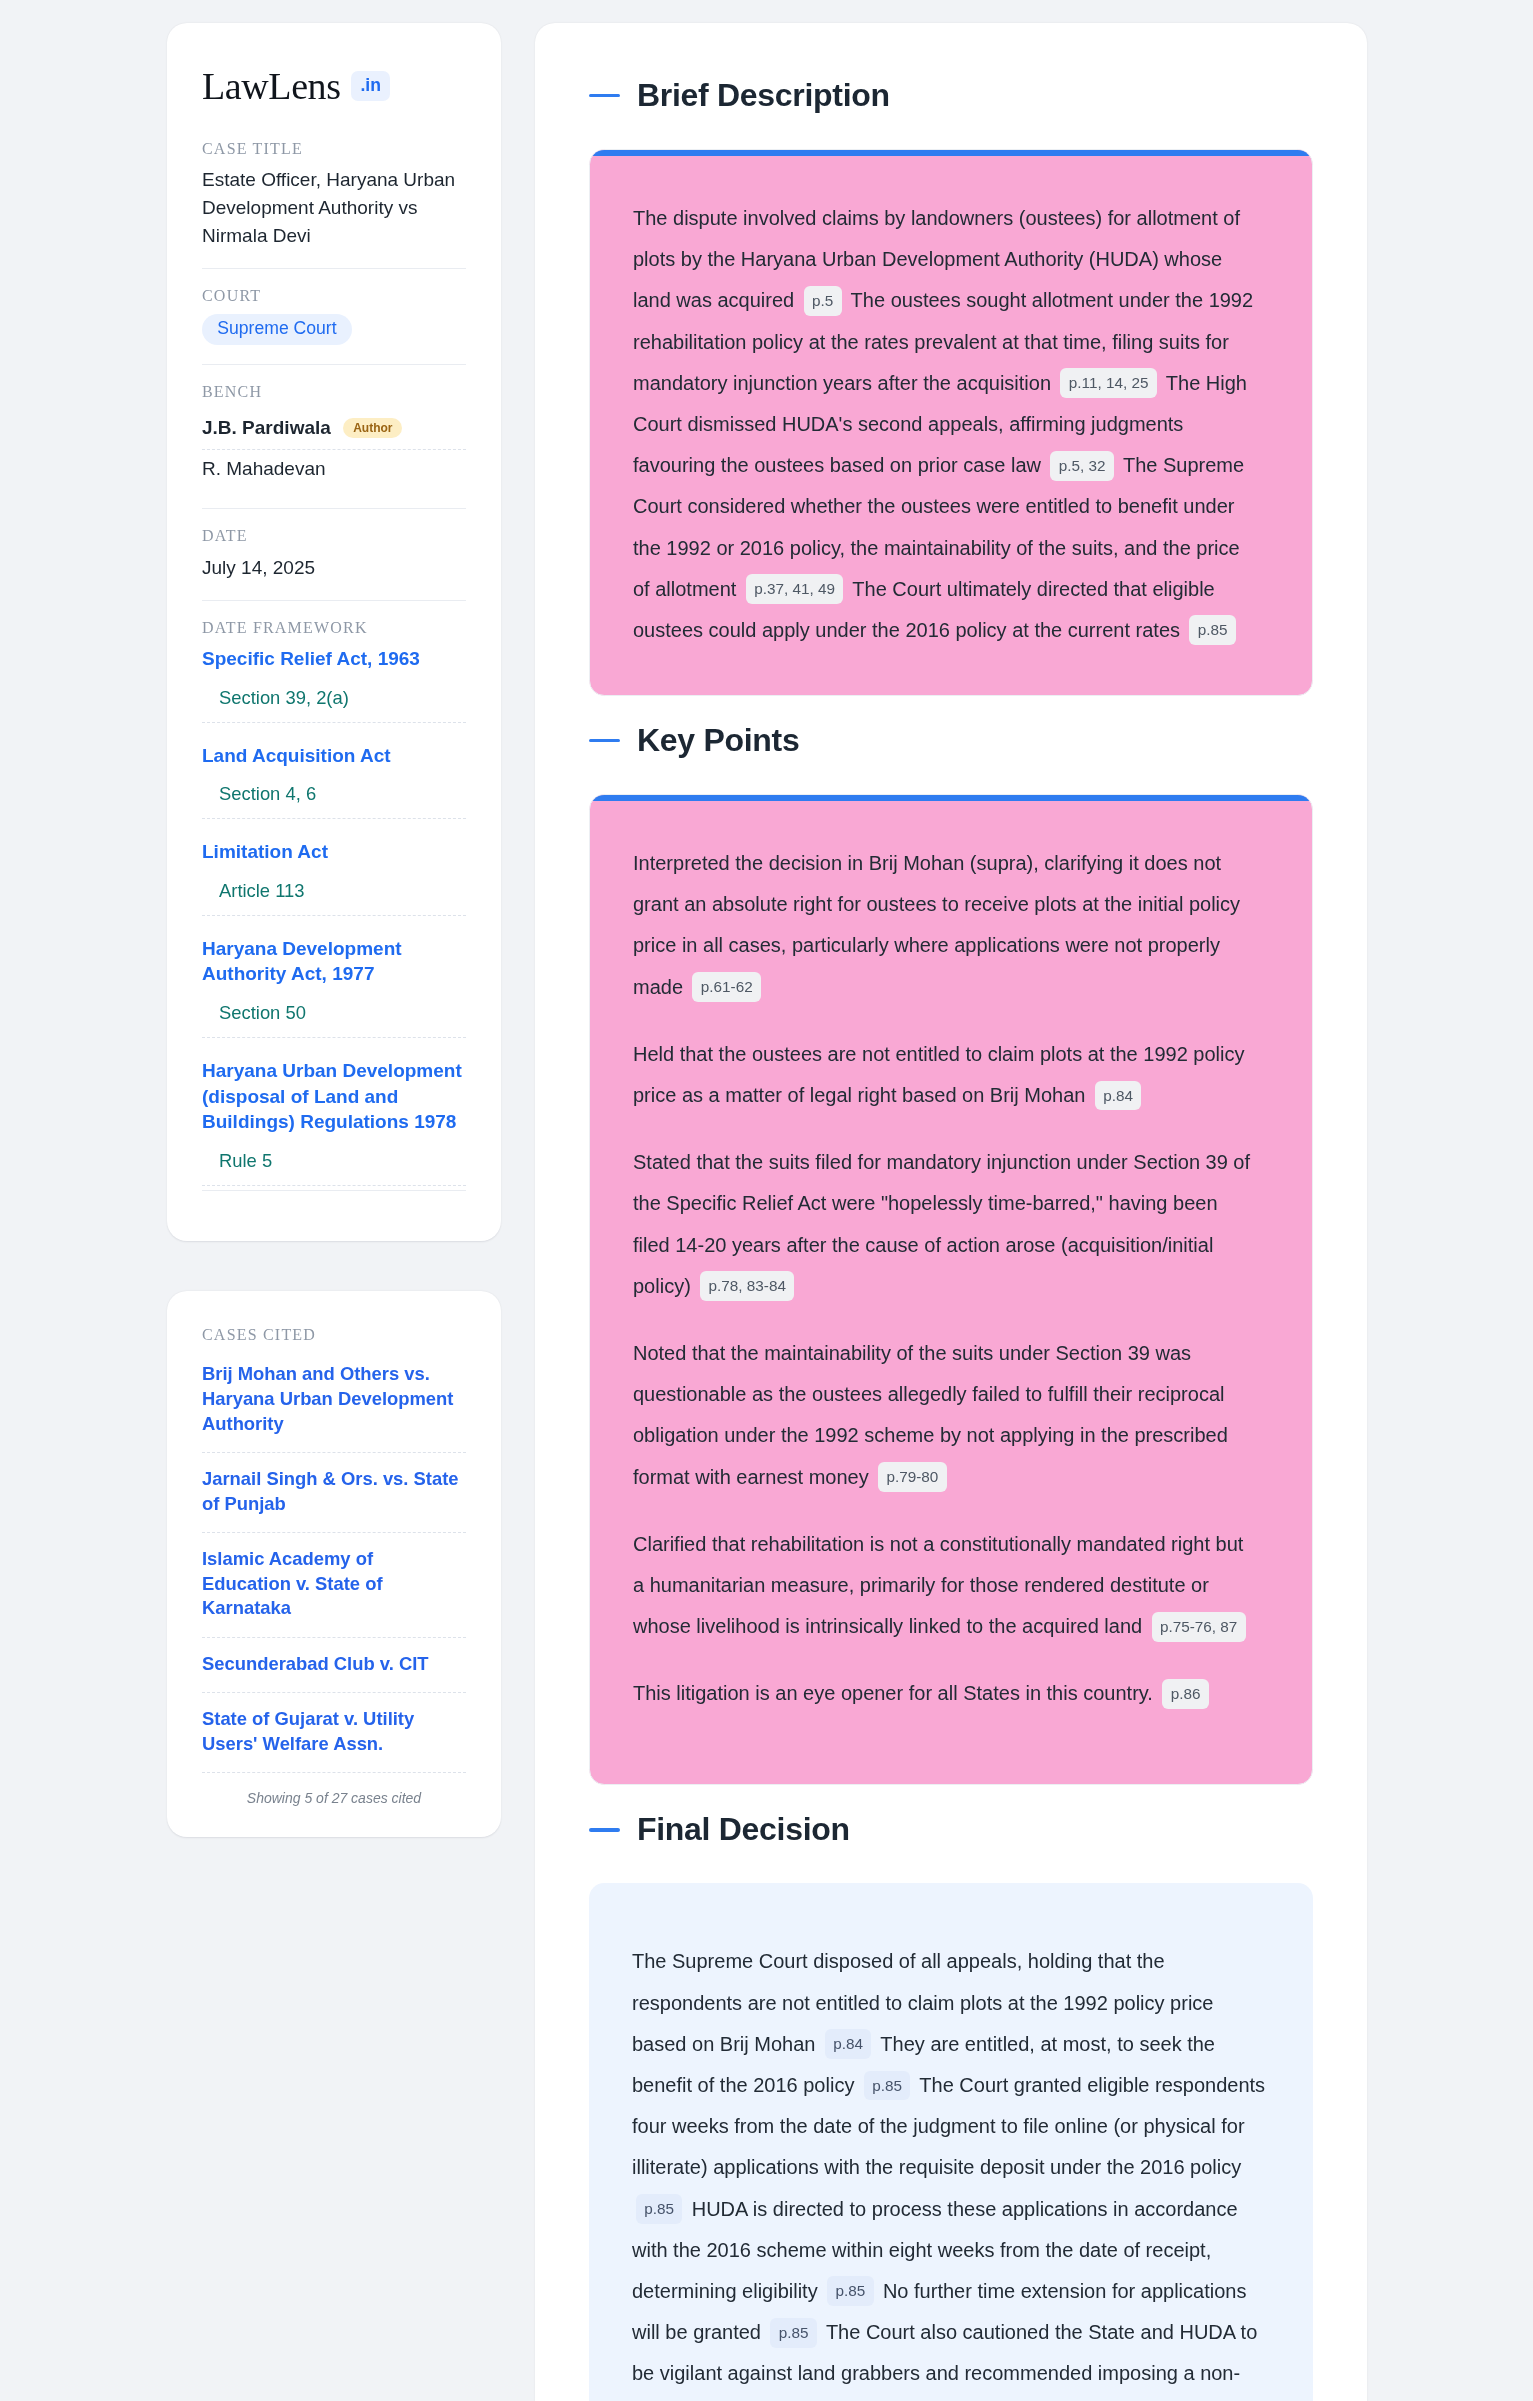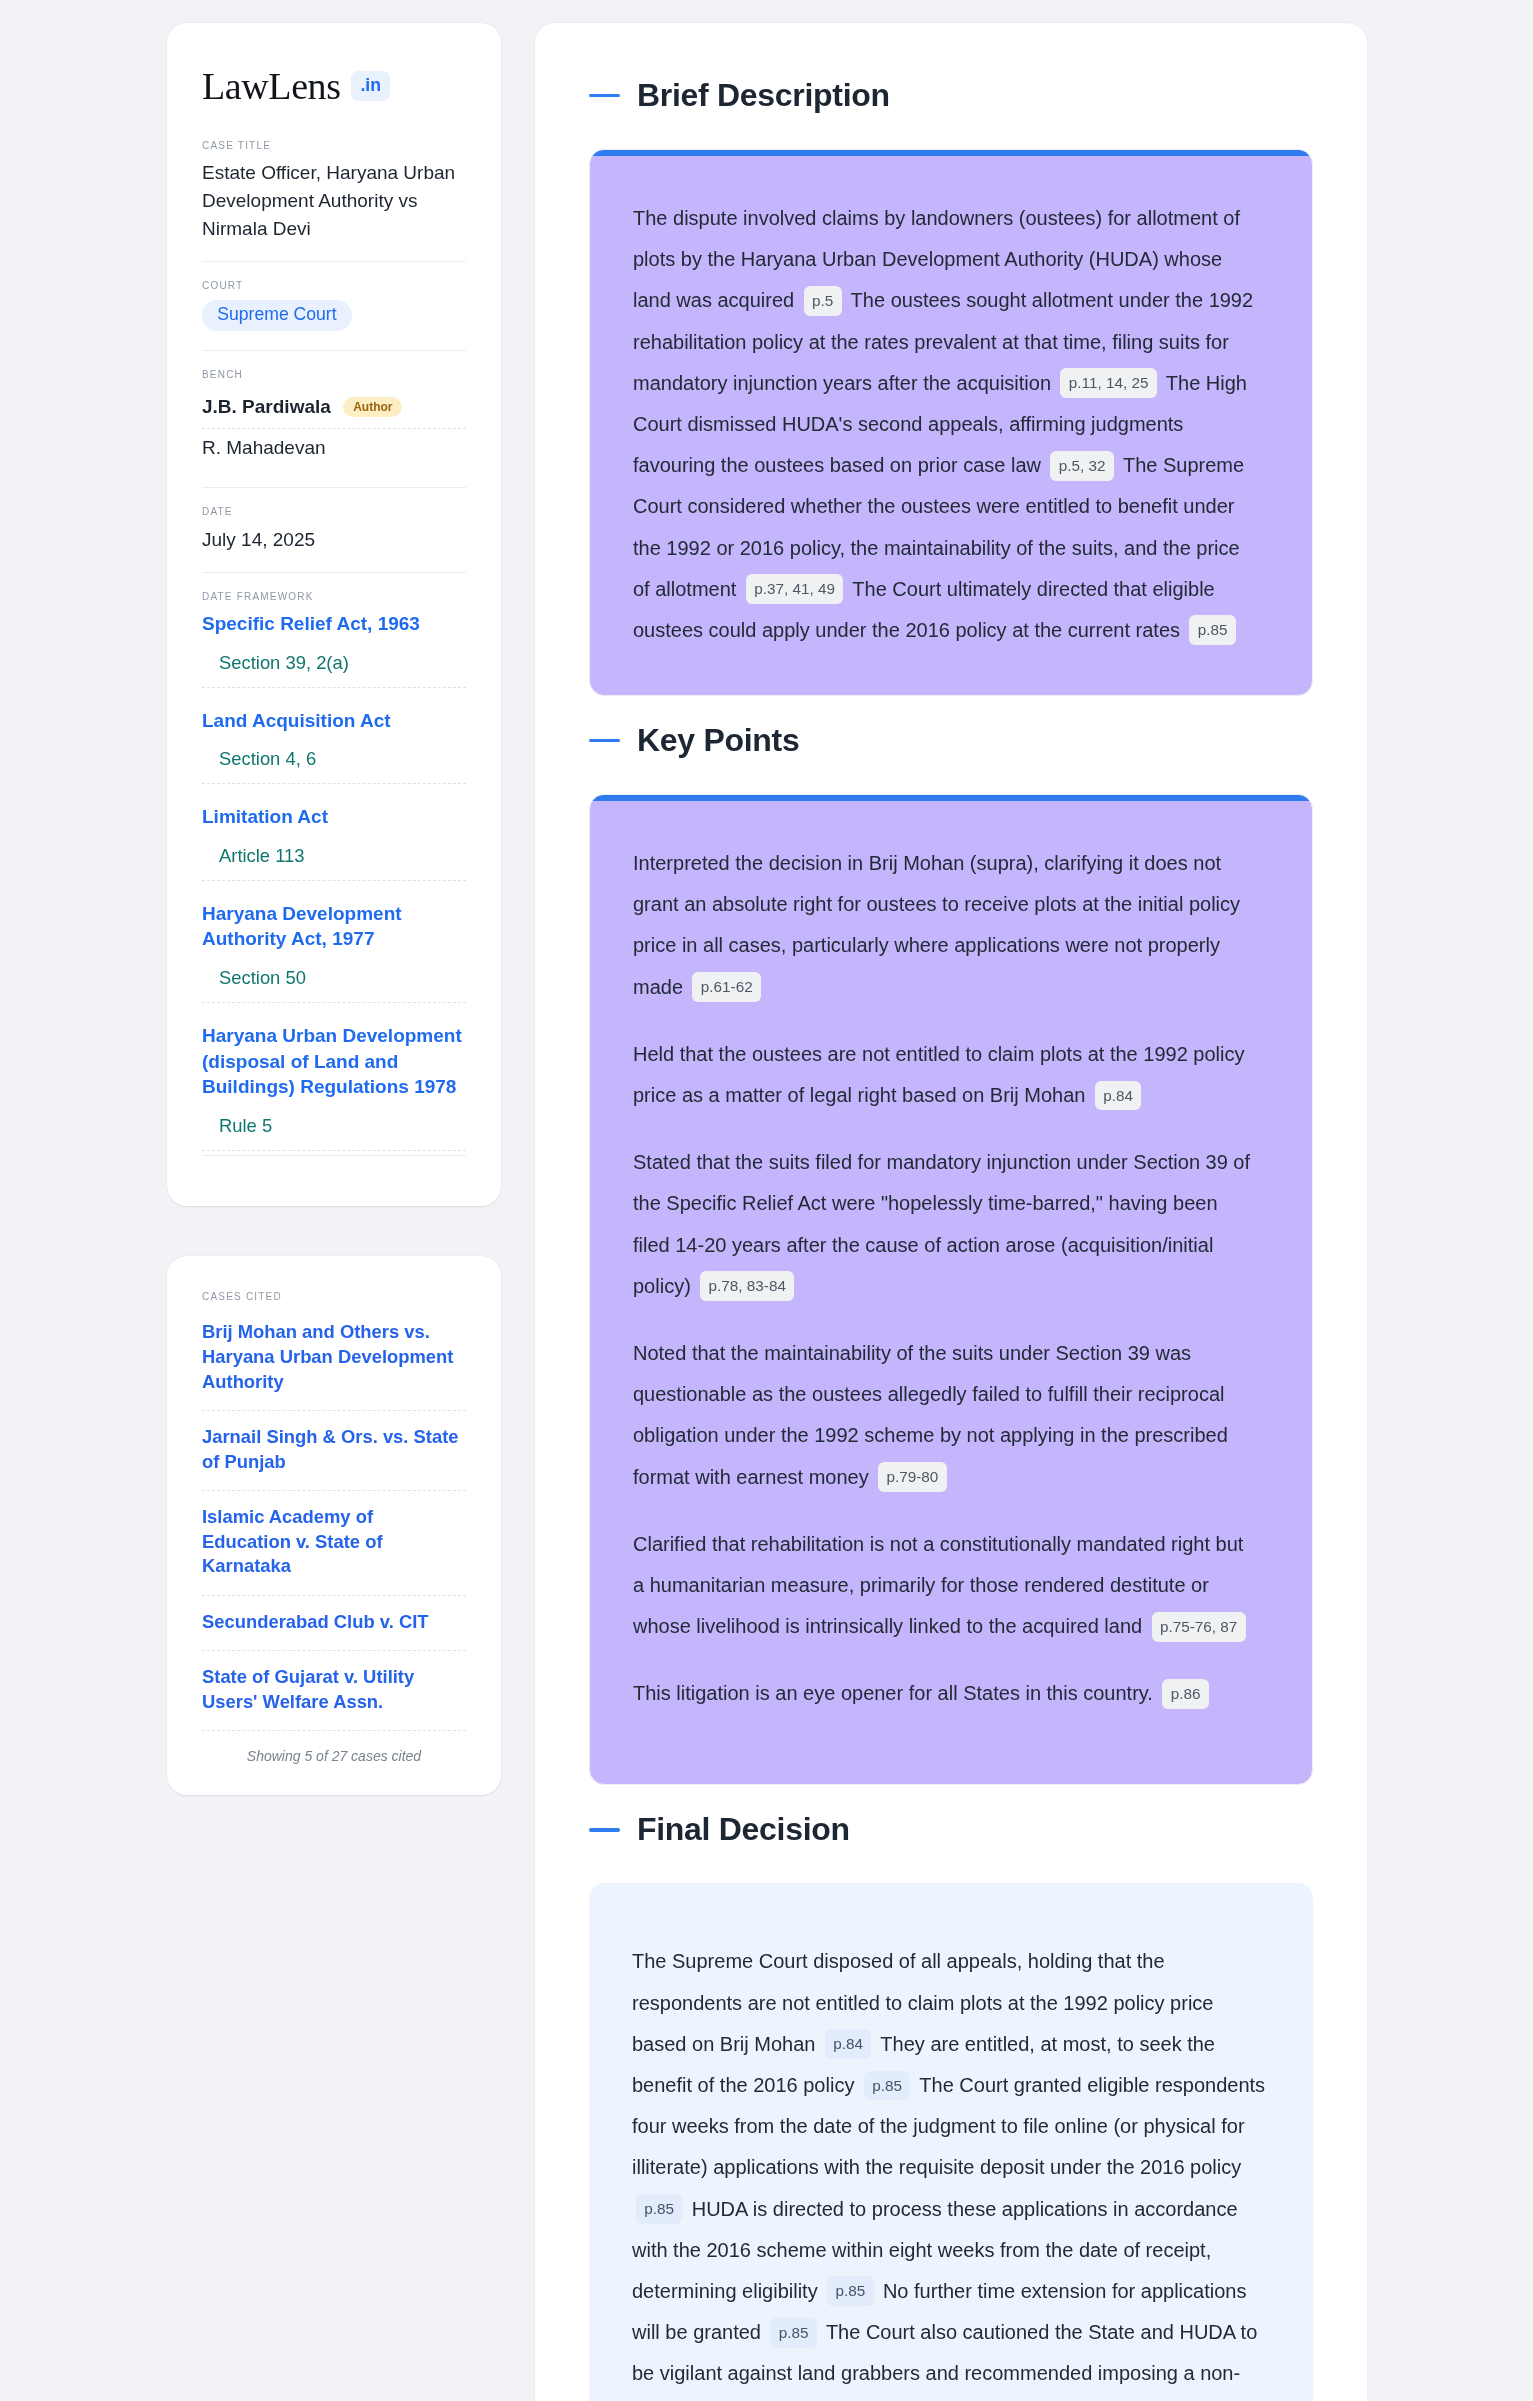--- a/index.html
+++ b/index.html
@@ -55,25 +55,26 @@
     color: #1f6bf0;
     font-size: 17.6px;
     font-weight: bold;
     padding: 5.4px 9.2px 6.1px 9.2px;
     border-radius: 7px;
     line-height: 1;
   }
 
   .meta-block { padding-bottom: 18.4px; }
   .meta-label {
-    font-size: 10px;
+    font-size: 16px;
     letter-spacing: 1.2px;
     color: #8e98a6;
     margin-bottom: 8.4px;
     font-weight: normal;
+    font-family: Liberation Serif, serif;
   }
   .meta-value {
     font-size: 19px;
     color: #1d2630;
     line-height: 1.46;
   }
   .divider {
     border-top: 0.8px solid #e9ecf1;
     margin: 0 0 18.4px 0;
   }
@@ -173,21 +174,21 @@
   .section-title {
     font-size: 32px;
     font-weight: bold;
     color: #1c2733;
     letter-spacing: -0.3px;
   }
 
   .panel {
     position: relative;
     border-radius: 15.3px;
-    background: #c4b5fd;
+    background: #f9a8d4;
     border: 0.8px solid #eceff3;
     padding: 48px 54px 44px 43px;
     overflow: hidden;
   }
   .panel.accent::before {
     content: "";
     position: absolute;
     top: 0; left: 0; right: 0;
     height: 6.1px;
     background: #2f7cf0;

